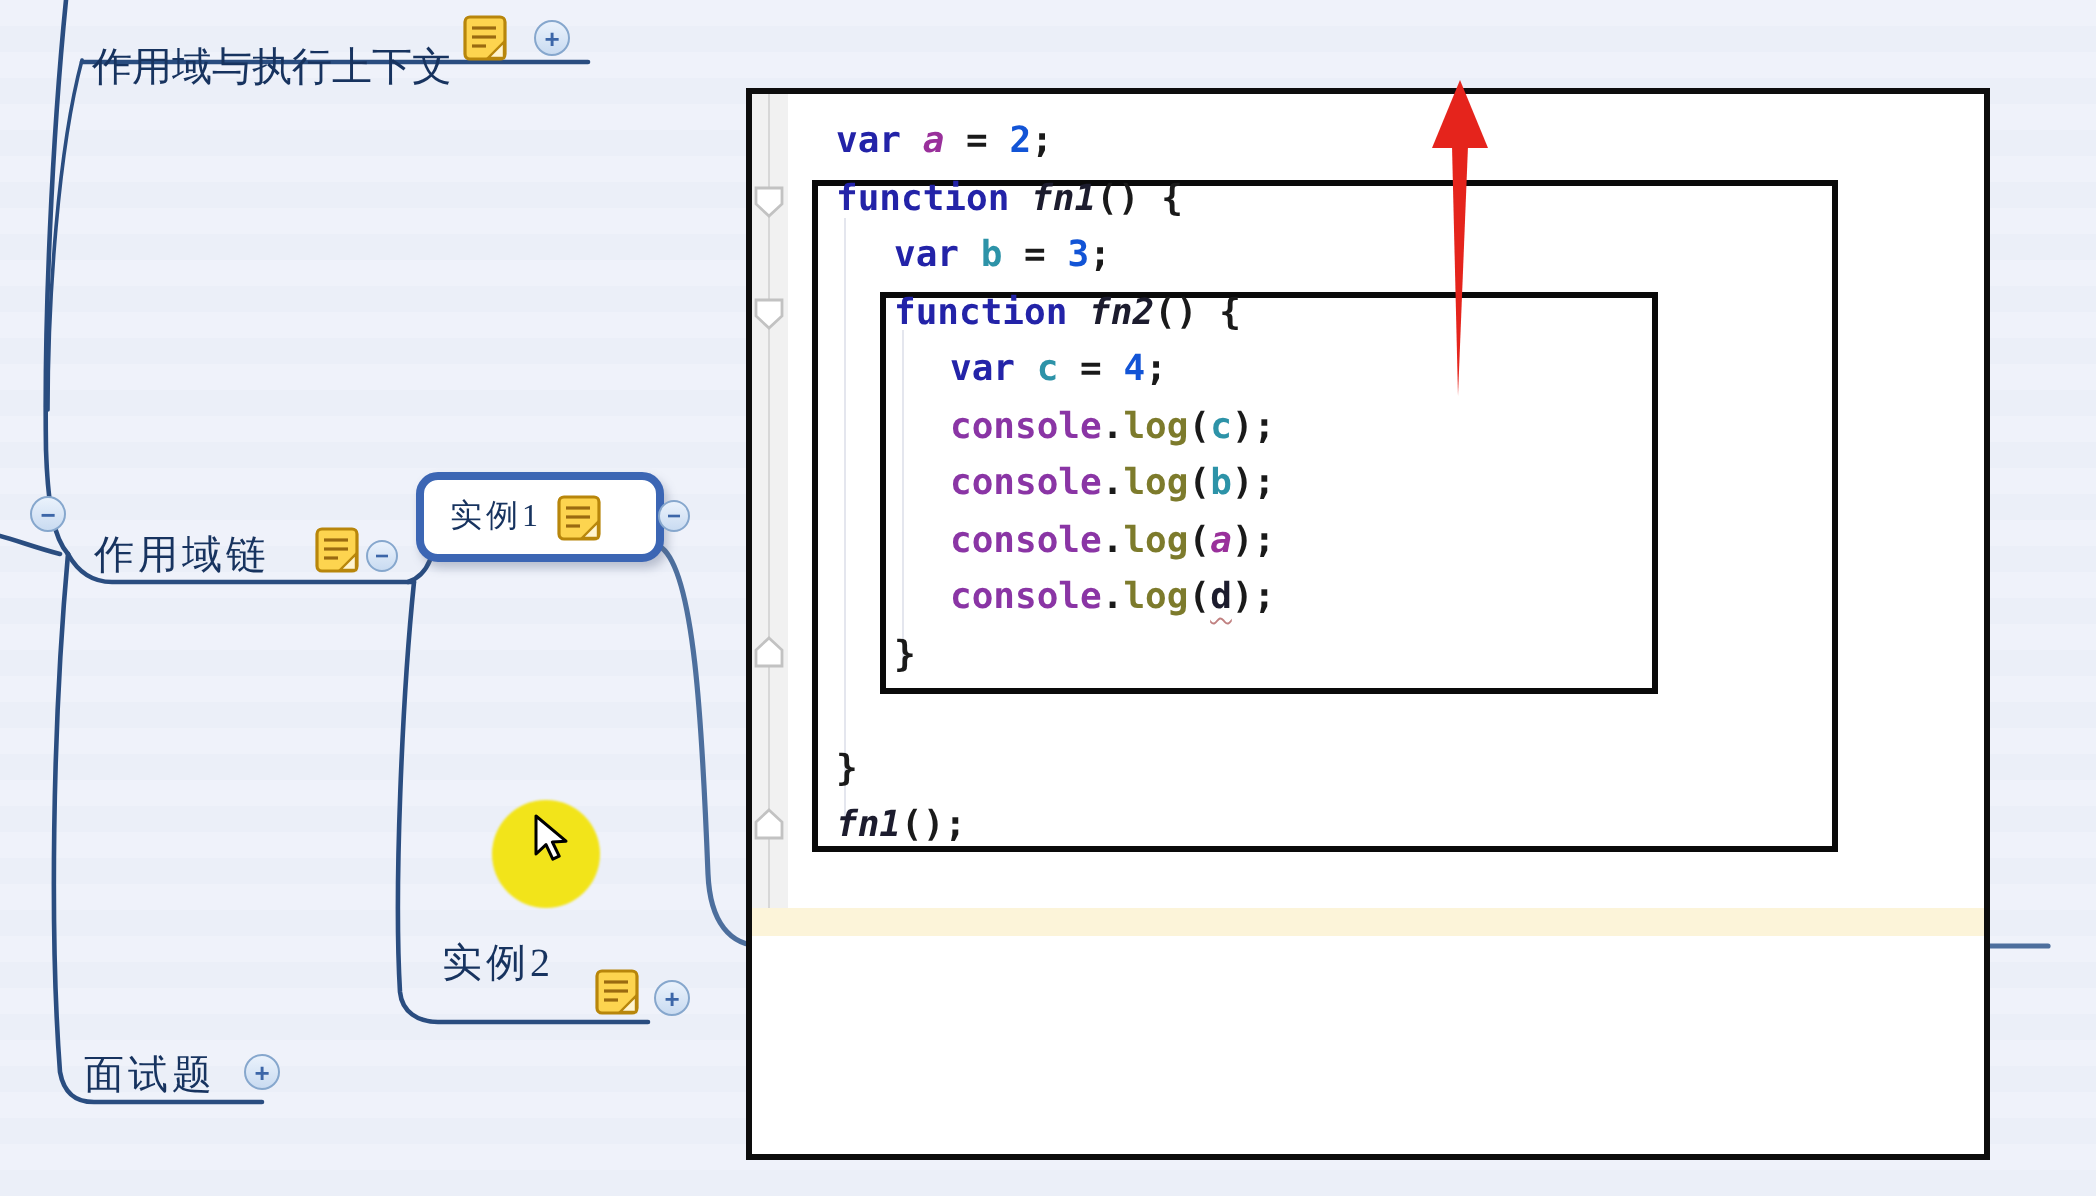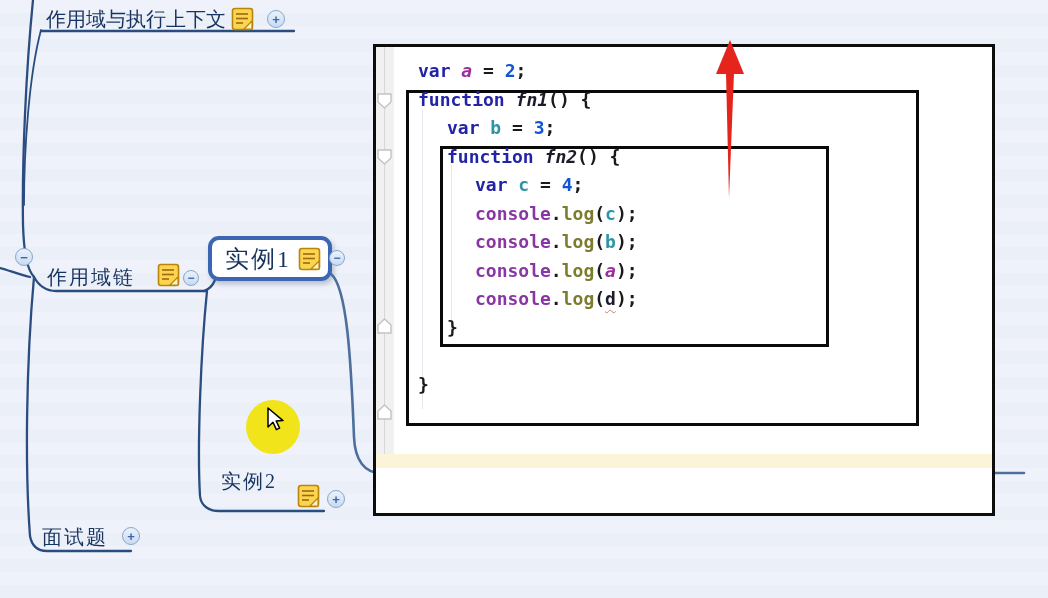--- a/index.html
+++ b/index.html
@@ -17,24 +17,24 @@
              background:linear-gradient(#eaf2fc,#c9dbf1);border:1px solid #86a7cd;
              color:#3c66a8;font:bold 13px/17px "Liberation Sans",sans-serif;
              text-align:center;box-sizing:border-box;}
   .pm-small{width:16px;height:16px;font-size:12px;line-height:14px;}
 
   
   #example1-box{position:absolute;left:208px;top:236px;width:124px;height:45px;
     background:#fff;border:4px solid #3c66b4;border-radius:11px;box-sizing:border-box;
     display:flex;align-items:center;padding-left:13px;gap:7px;
     box-shadow:2px 3px 5px rgba(90,100,130,.35);}
-  #example1-box .mm-label{position:static;font-size:24px;}
+  #example1-box .mm-label{position:static;font-size:16px;}
 
   
-  #code-panel{position:absolute;left:373px;top:44px;width:622px;height:472px;
+  #code-panel{position:absolute;left:373px;top:44px;width:622px;height:536px;
     background:#fff;border:3px solid #0d0d0d;box-sizing:border-box;}
   #gutter{position:absolute;left:0;top:0;width:18px;height:418px;background:#f1f1f1;}
   #gutter-line{position:absolute;left:8px;top:0;width:1px;height:418px;background:#d7d7d7;}
   .fn-box{position:absolute;border:3px solid #0a0a0a;box-sizing:border-box;}
   #fn1-box{left:30px;top:43px;width:513px;height:336px;}
   #fn2-box{left:64px;top:99px;width:389px;height:201px;}
   #cur-line{position:absolute;left:0;top:407px;width:616px;height:14px;background:#fcf4d9;}
   .iguide{position:absolute;width:1px;background:#e4e6ee;}
   #code-lines{position:absolute;left:42px;top:10px;}
   .code-line{height:28.5px;line-height:28.5px;white-space:pre;
@@ -58,21 +58,21 @@
       <path d="M 41 31 H 294"></path>
       <path d="M 0 268 C 8 270 18 274 30 277"></path>
       <path d="M 34 277 C 39 286 46 291 56 291 H 207"></path>
       <path d="M 34 277 C 26 365 25 470 30 536 C 32 547 38 551 47 551 H 131"></path>
       <path d="M 207 291 C 201 350 197 445 200 496 C 201 506 209 511 219 511 H 324"></path>
       <path d="M 204 291 C 210 289 213 285 215 280"></path>
       <path d="M 331 274 C 347 287 351 360 354 437 C 355 461 365 473 381 473 H 1024" stroke="#4d6f9d" stroke-width="2.6"></path>
     </g>
   </svg>
 
-  <div class="mm-label" style="left:46px;top:6px;letter-spacing:0">作用域与执行上下文</div>
+  <div class="mm-label" style="left:46px;top:20px;letter-spacing:0">作用域与执行上下文</div>
   <svg class="note-icon" style="left:231px;top:7px" viewBox="0 0 23 24">
     <rect x="1.5" y="1.5" width="20" height="21" rx="2.5" fill="#fdd44f" stroke="#b8860b" stroke-width="1.6"></rect>
     <polygon points="13,22 21,22 21,14" fill="#fff4cf" stroke="#b8860b" stroke-width="1.2"></polygon>
     <line x1="5" y1="7" x2="17" y2="7" stroke="#9a6a10" stroke-width="1.6"></line>
     <line x1="5" y1="11.5" x2="17" y2="11.5" stroke="#9a6a10" stroke-width="1.6"></line>
     <line x1="5" y1="16" x2="12" y2="16" stroke="#9a6a10" stroke-width="1.6"></line>
   </svg>
   <div class="pm-circle" style="left:267px;top:10px">+</div>
 
   <div class="pm-circle" style="left:15px;top:248px">−</div>
@@ -135,20 +135,21 @@
         <div class="code-line ind1"><span class="tk-kw" style="color: rgb(35, 35, 168);">var</span><span class="tk-pl" style="color: rgb(26, 26, 26);"> </span><span class="tk-tl" style="color: rgb(45, 147, 168);">b</span><span class="tk-pl" style="color: rgb(26, 26, 26);"> = </span><span class="tk-num" style="color: rgb(18, 84, 214);">3</span><span class="tk-pl" style="color: rgb(26, 26, 26);">;</span></div>
         <div class="code-line ind1"><span class="tk-kw" style="color: rgb(35, 35, 168);">function</span><span class="tk-pl" style="color: rgb(26, 26, 26);"> </span><span class="tk-fn" style="color: rgb(28, 28, 46);">fn2</span><span class="tk-pl" style="color: rgb(26, 26, 26);">() {</span></div>
         <div class="code-line ind2"><span class="tk-kw" style="color: rgb(35, 35, 168);">var</span><span class="tk-pl" style="color: rgb(26, 26, 26);"> </span><span class="tk-tl" style="color: rgb(45, 147, 168);">c</span><span class="tk-pl" style="color: rgb(26, 26, 26);"> = </span><span class="tk-num" style="color: rgb(18, 84, 214);">4</span><span class="tk-pl" style="color: rgb(26, 26, 26);">;</span></div>
         <div class="code-line ind2"><span class="tk-cons" style="color: rgb(138, 53, 165);">console</span><span class="tk-pl" style="color: rgb(26, 26, 26);">.</span><span class="tk-log" style="color: rgb(125, 123, 44);">log</span><span class="tk-pl" style="color: rgb(26, 26, 26);">(</span><span class="tk-tl" style="color: rgb(45, 147, 168);">c</span><span class="tk-pl" style="color: rgb(26, 26, 26);">);</span></div>
         <div class="code-line ind2"><span class="tk-cons" style="color: rgb(138, 53, 165);">console</span><span class="tk-pl" style="color: rgb(26, 26, 26);">.</span><span class="tk-log" style="color: rgb(125, 123, 44);">log</span><span class="tk-pl" style="color: rgb(26, 26, 26);">(</span><span class="tk-tl" style="color: rgb(45, 147, 168);">b</span><span class="tk-pl" style="color: rgb(26, 26, 26);">);</span></div>
         <div class="code-line ind2"><span class="tk-cons" style="color: rgb(138, 53, 165);">console</span><span class="tk-pl" style="color: rgb(26, 26, 26);">.</span><span class="tk-log" style="color: rgb(125, 123, 44);">log</span><span class="tk-pl" style="color: rgb(26, 26, 26);">(</span><span class="tk-pvar" style="color: rgb(153, 48, 155);">a</span><span class="tk-pl" style="color: rgb(26, 26, 26);">);</span></div>
         <div class="code-line ind2"><span class="tk-cons" style="color: rgb(138, 53, 165);">console</span><span class="tk-pl" style="color: rgb(26, 26, 26);">.</span><span class="tk-log" style="color: rgb(125, 123, 44);">log</span><span class="tk-pl" style="color: rgb(26, 26, 26);">(</span><span class="tk-err" style="color: rgb(28, 28, 46);">d</span><span class="tk-pl" style="color: rgb(26, 26, 26);">);</span></div>
         <div class="code-line ind1"><span class="tk-pl" style="color: rgb(26, 26, 26);">}</span></div>
         <div class="code-line ind0">&nbsp;</div>
         <div class="code-line ind0"><span class="tk-pl" style="color: rgb(26, 26, 26);">}</span></div>
+        <div class="code-line ind0"><span class="tk-fn" style="color: rgb(28, 28, 46);">fn1</span><span class="tk-pl" style="color: rgb(26, 26, 26);">();</span></div>
       </div>
   </div>
 
   <svg class="abs" style="left:700px;top:35px" width="60" height="170">
     <polygon points="16,39 44,39 30,5" fill="#e5241c"></polygon>
     <polygon points="26,38 34,38 29,163" fill="#e5241c"></polygon>
   </svg>
 
   <div id="cursor-halo"></div>
   <svg class="abs" style="left:266px;top:407px" width="22" height="26">

